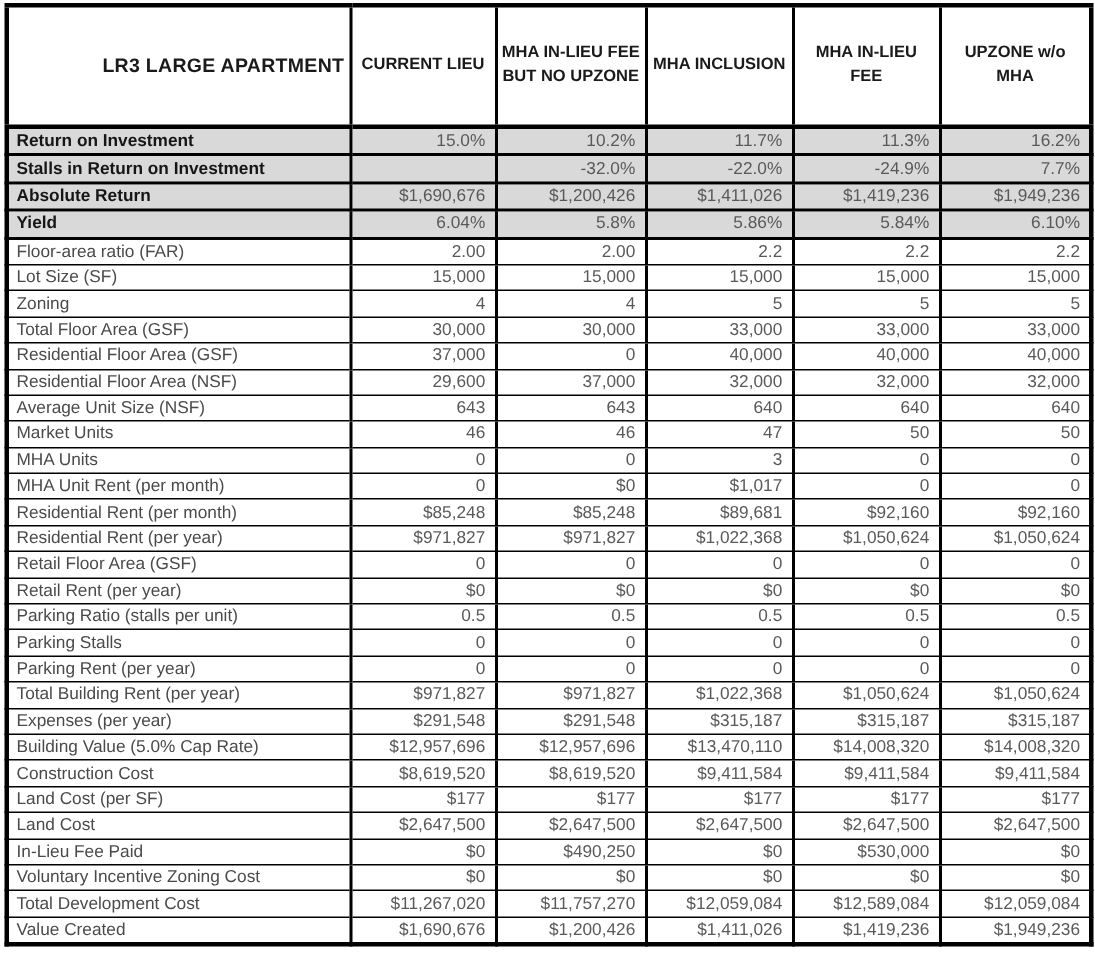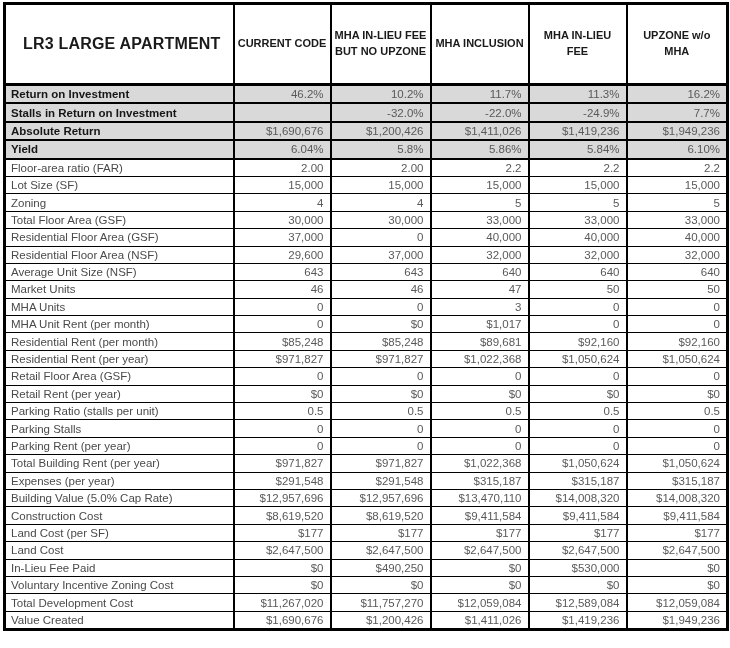--- a/index.html
+++ b/index.html
@@ -28,23 +28,23 @@
     font-size: 11px;
     line-height: 1.45;
     color: #1a1a1a;
     text-align: center;
     vertical-align: middle;
     height: 74px;
     padding: 2px 3px;
     background: #ffffff;
   }
   thead th.corner {
-    text-align: center;
+    text-align: right;
     padding-left: 8px;
-    font-size: 16px;
+    font-size: 13px;
     letter-spacing: 0.2px;
   }
   tbody th, tbody td {
     border: 1px solid #000000;
     border-left: 2px solid #000000;
     border-right: 2px solid #000000;
     height: 16.4px;
     font-size: 11.5px;
     line-height: 16px;
     vertical-align: middle;
@@ -82,31 +82,31 @@
       <col style="width:229px">
       <col style="width:97px">
       <col style="width:100px">
       <col style="width:98px">
       <col style="width:98px">
       <col style="width:101px">
     </colgroup>
     <thead>
       <tr>
         <th class="corner">LR3 LARGE APARTMENT</th>
-        <th>CURRENT CODE</th>
+        <th>CURRENT LIEU</th>
         <th>MHA IN-LIEU FEE BUT NO UPZONE</th>
         <th>MHA INCLUSION</th>
         <th>MHA IN-LIEU FEE</th>
         <th>UPZONE w/o MHA</th>
       </tr>
     </thead>
     <tbody>
         <tr class="hl">
           <th>Return on Investment</th>
-          <td>46.2%</td>
+          <td>15.0%</td>
           <td>10.2%</td>
           <td>11.7%</td>
           <td>11.3%</td>
           <td>16.2%</td>
         </tr>
         <tr class="hl">
           <th>Stalls in Return on Investment</th>
           <td></td>
           <td>-32.0%</td>
           <td>-22.0%</td>

